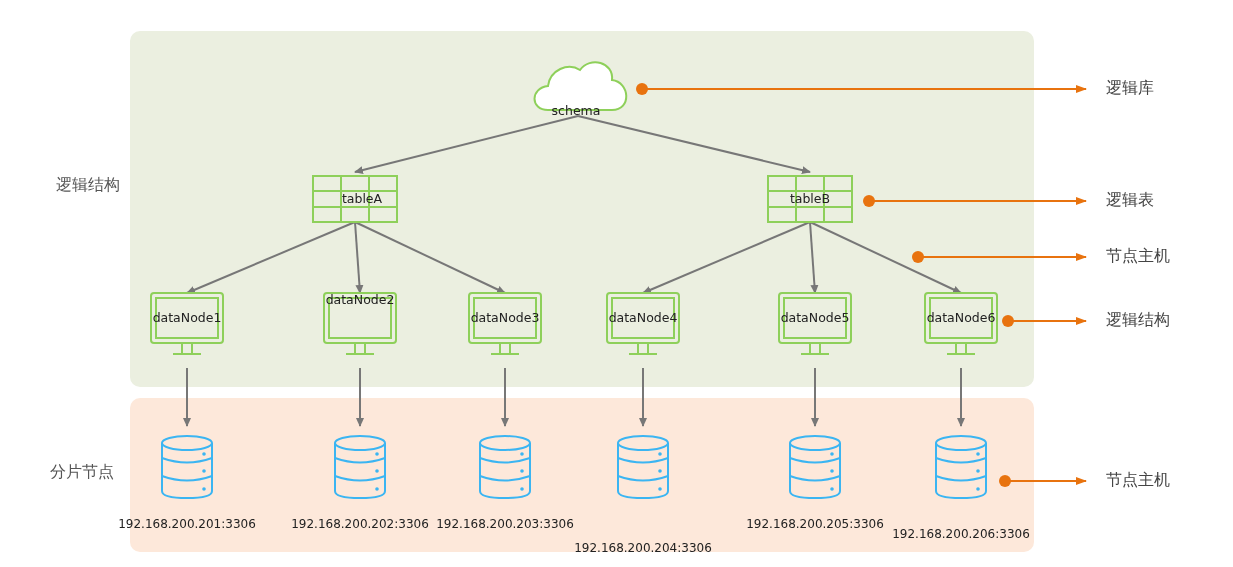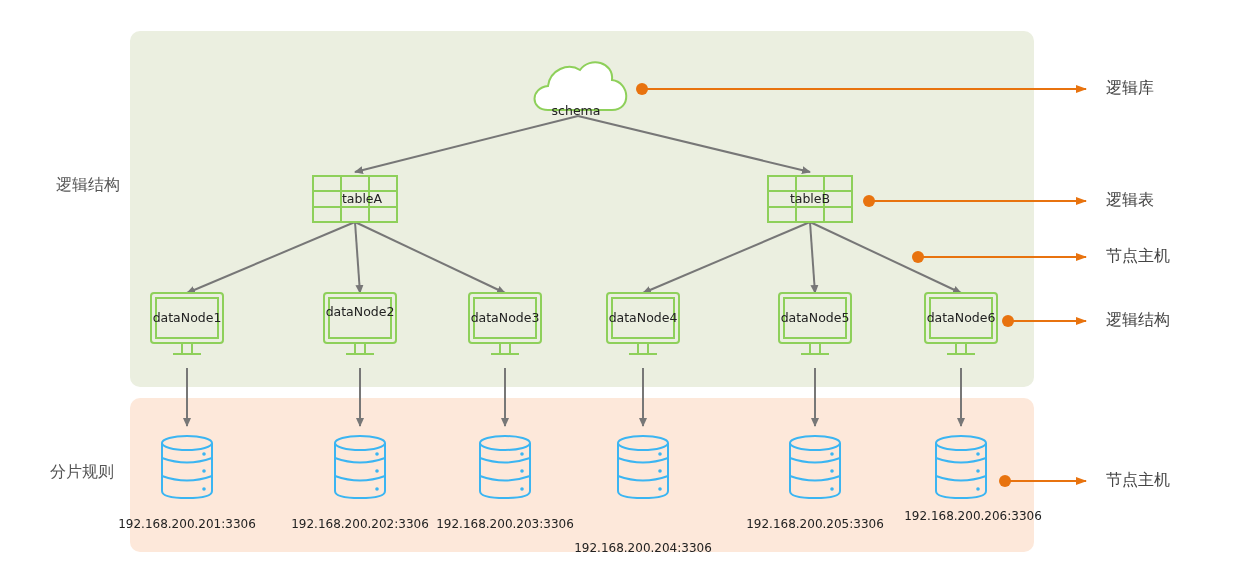--- a/index.html
+++ b/index.html
@@ -13,21 +13,21 @@
   .ip{position:absolute;font-size:12px;color:#222;width:160px;text-align:center;}
   svg#diagram{position:absolute;left:0;top:0;}
 </style>
 </head>
 <body>
 
 <div class="panel" id="logic-panel"></div>
 <div class="panel" id="phys-panel"></div>
 
 <div class="side-label" style="left:56px;top:175px;">逻辑结构</div>
-<div class="side-label" style="left:50px;top:462px;">分片规则</div>
+<div class="side-label" style="left:50px;top:462px;">分片节点</div>
 
 <svg id="diagram" width="1233" height="567">
   <defs>
     <marker id="ag" markerWidth="10" markerHeight="10" refX="8" refY="5" orient="auto" markerUnits="userSpaceOnUse">
       <path d="M0,1 L9,5 L0,9 Z" fill="#777"></path>
     </marker>
     <marker id="ao" markerWidth="12" markerHeight="10" refX="10" refY="5" orient="auto" markerUnits="userSpaceOnUse">
       <path d="M0,1 L11,5 L0,9 Z" fill="#e8730f"></path>
     </marker>
   </defs>
@@ -184,29 +184,29 @@
         <line x1="1005" y1="481" x2="1086" y2="481" stroke="#e8730f" stroke-width="2" marker-end="url(#ao)"></line>
       </g>
     </g>
 </svg>
 
 <div class="node-label" style="left:536px;top:84px;width:80px;margin-top:19px;">schema</div>
 <div id="labels">
     <div class="node-label" style="left: 308px; top: 191px; width: 108px;">tableA</div>
     <div class="node-label" style="left: 768px; top: 191px; width: 84px;">tableB</div>
     <div class="node-label" style="left: 151px; top: 310px; width: 72px;">dataNode1</div>
-    <div class="node-label" style="left: 324px; top: 304px; width: 72px;">dataNode2</div>
+    <div class="node-label" style="left: 324px; top: 292px; width: 72px;">dataNode2</div>
     <div class="node-label" style="left: 469px; top: 310px; width: 72px;">dataNode3</div>
     <div class="node-label" style="left: 607px; top: 310px; width: 72px;">dataNode4</div>
     <div class="node-label" style="left: 779px; top: 310px; width: 72px;">dataNode5</div>
     <div class="node-label" style="left: 925px; top: 310px; width: 72px;">dataNode6</div>
     <div class="ip" style="left: 107px; top: 517px;">192.168.200.201:3306</div>
     <div class="ip" style="left: 280px; top: 517px;">192.168.200.202:3306</div>
     <div class="ip" style="left: 425px; top: 517px;">192.168.200.203:3306</div>
     <div class="ip" style="left: 563px; top: 517px; margin-top: 24px;">192.168.200.204:3306</div>
     <div class="ip" style="left: 735px; top: 517px;">192.168.200.205:3306</div>
-    <div class="ip" style="left: 881px; top: 509px; margin-left: 12px;">192.168.200.206:3306</div>
+    <div class="ip" style="left: 881px; top: 527px;">192.168.200.206:3306</div>
     <div class="legend-label" style="left: 1106px; top: 78px;">逻辑库</div>
     <div class="legend-label" style="left: 1106px; top: 190px;">逻辑表</div>
     <div class="legend-label" style="left: 1106px; top: 246px;">节点主机</div>
     <div class="legend-label" style="left: 1106px; top: 310px;">逻辑结构</div>
     <div class="legend-label" style="left: 1106px; top: 470px;">节点主机</div>
   </div>
 
 </body></html>

